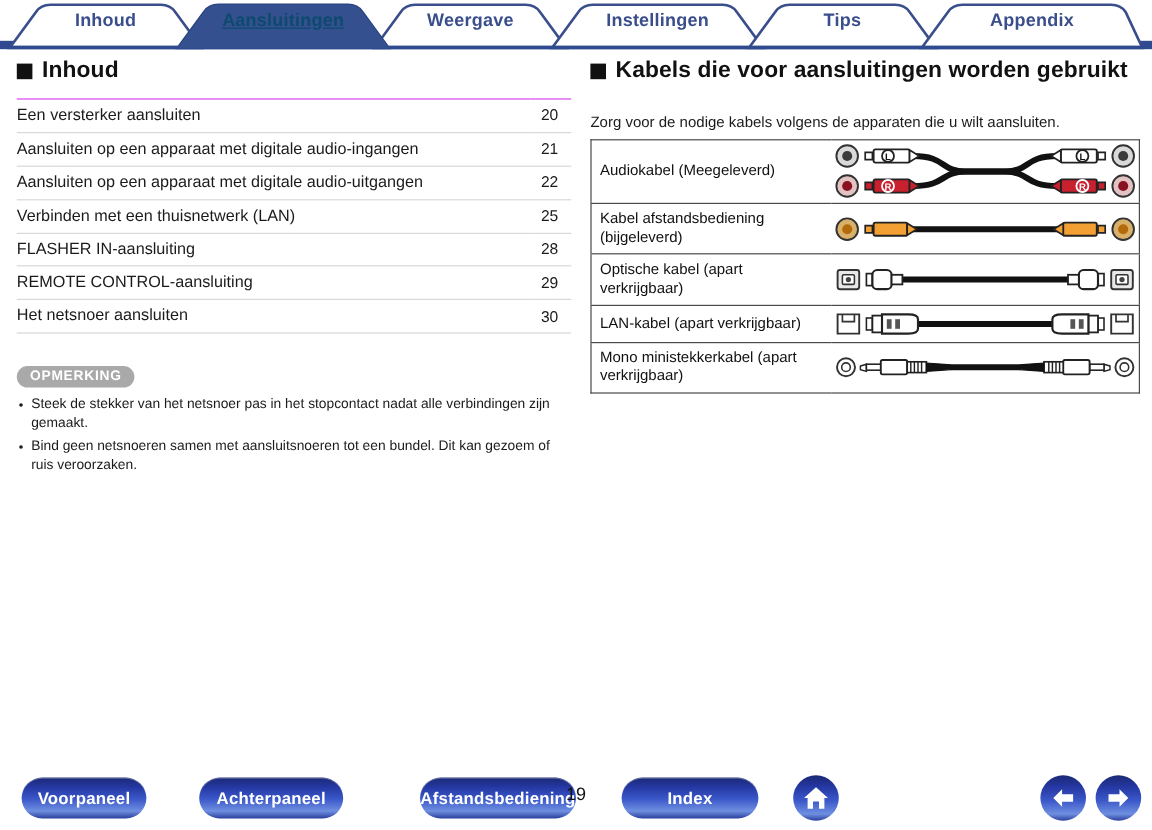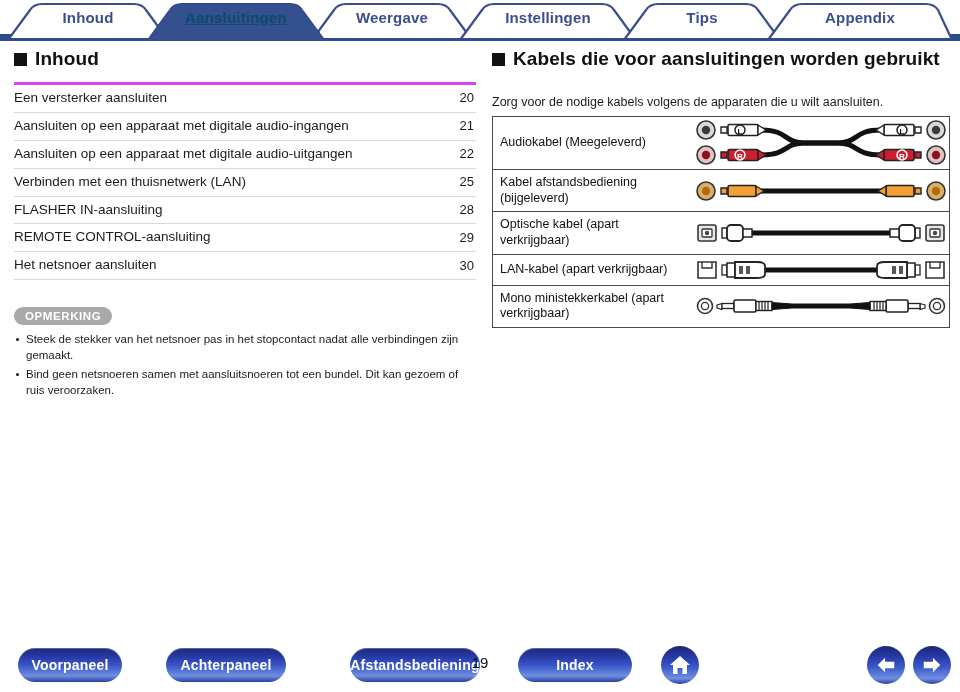--- a/index.html
+++ b/index.html
@@ -76,26 +76,26 @@
   }
   #toc tr { }
   #toc td {
     border-bottom: 1px solid #d8d8d8;
     padding: 5px 0 5px 0;
     font-size: 13.5px;
     color: #1b1b1b;
     line-height: 1.25;
   }
   #toc td.pg {
-    text-align: right;
+    text-align: center;
     width: 34px;
     padding-right: 2px;
     font-size: 13px;
   }
-  #toc tr:first-child td { border-top: 3px solid #d946ef; }
+  #toc tr:first-child td { border-top: 1px solid #d946ef; }
 
   .note-badge {
     display: inline-block;
     margin-top: 27px;
     background: #a9a9a9;
     color: #ffffff;
     font-size: 11.5px;
     font-weight: bold;
     letter-spacing: .6px;
     padding: 3px 11px 3px 11px;

